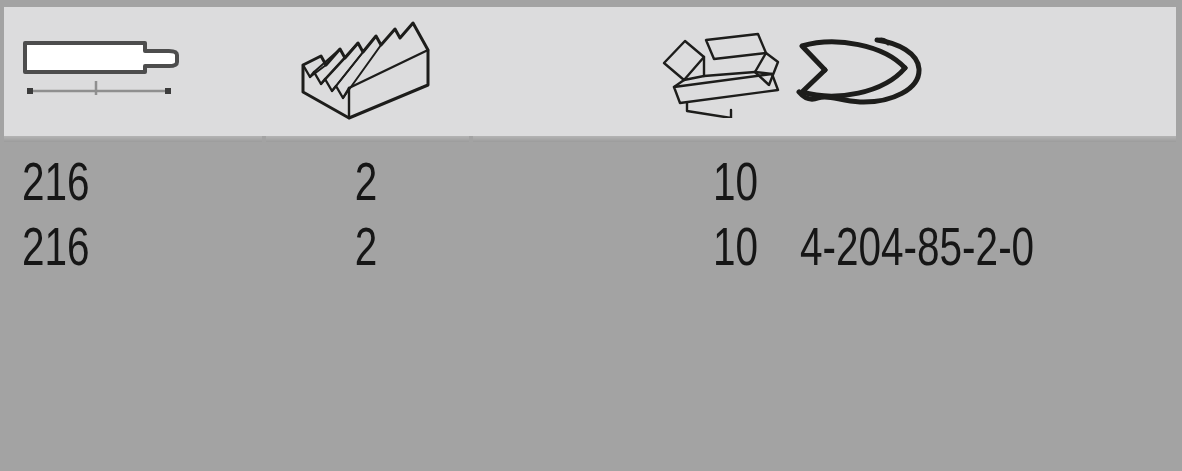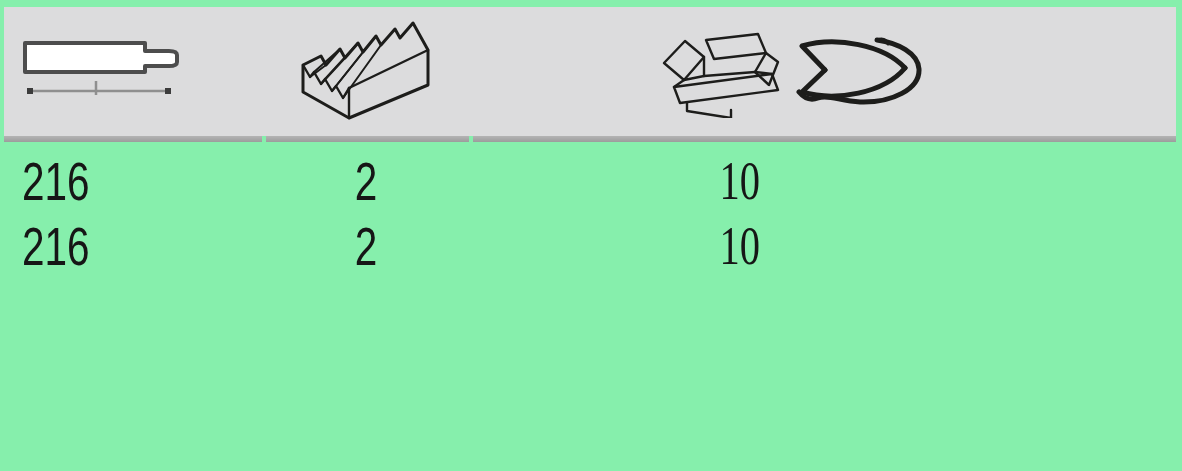--- a/index.html
+++ b/index.html
@@ -1,17 +1,17 @@
 <!DOCTYPE html>
 <html><head>
 <meta charset="utf-8">
 <style>
   html,body{margin:0;padding:0;background:#fff;}
   .stage{
-    position:relative;width:1182px;height:471px;background:#86efac;
+    position:relative;width:1182px;height:471px;background:#a3a3a3;
     overflow:hidden;font-family:"Liberation Sans", sans-serif;
   }
   .header-band{
     position:absolute;left:4px;top:7px;width:1172px;height:129px;
     background:#dcdcdd;
   }
   .hdr-underline{
     position:absolute;top:136px;height:6px;
     background:linear-gradient(#b4b4b4,#9c9c9c);
   }
@@ -24,21 +24,21 @@
   .row2{top:219px;}
   .cell{
     position:absolute;top:0;height:54px;line-height:54px;
     font-size:54px;color:#161616;white-space:nowrap;
   }
   .tx{display:inline-block;transform:scaleX(0.75);}
   .c-length{left:22px;}
   .c-length .tx{transform-origin:left center;}
   .c-cut{left:330px;width:72px;text-align:center;}
   .c-cut .tx{transform-origin:center;}
-  .c-pack{left:670px;width:126px;text-align:center;font-family:Liberation Serif, serif;}
+  .c-pack{left:632px;width:126px;text-align:right;}
   .c-pack .tx{transform-origin:right center;}
   .c-article{left:800px;}
   .c-article .tx{transform-origin:left center;}
 </style>
 </head>
 <body>
 
 <div class="stage">
 
   <div class="header-band"></div>
@@ -110,15 +110,18 @@
   <div class="row row2">
     <div class="cell c-length">
       <span class="tx">216</span>
     </div>
     <div class="cell c-cut">
       <span class="tx">2</span>
     </div>
     <div class="cell c-pack">
       <span class="tx">10</span>
     </div>
+    <div class="cell c-article">
+      <span class="tx">4-204-85-2-0</span>
+    </div>
   </div>
 
 </div>
 
 </body></html>

